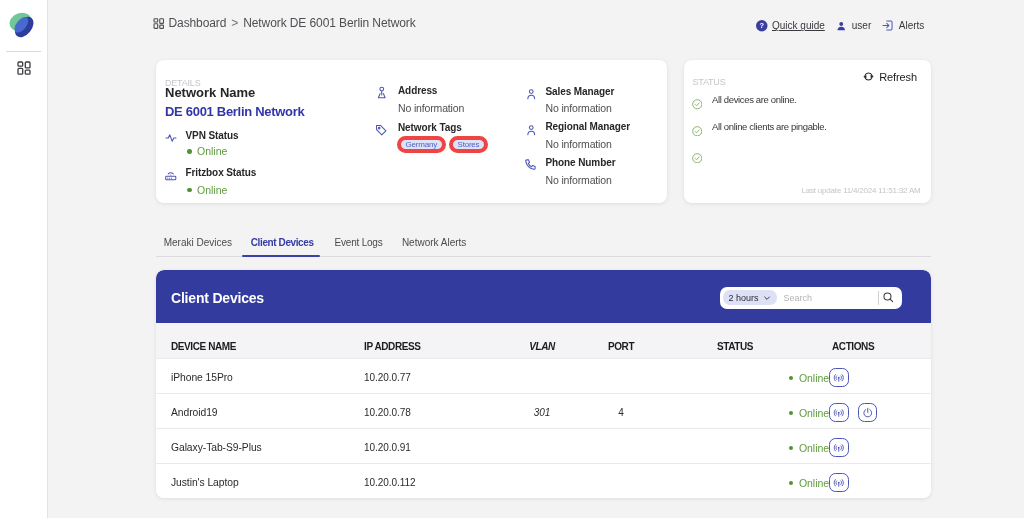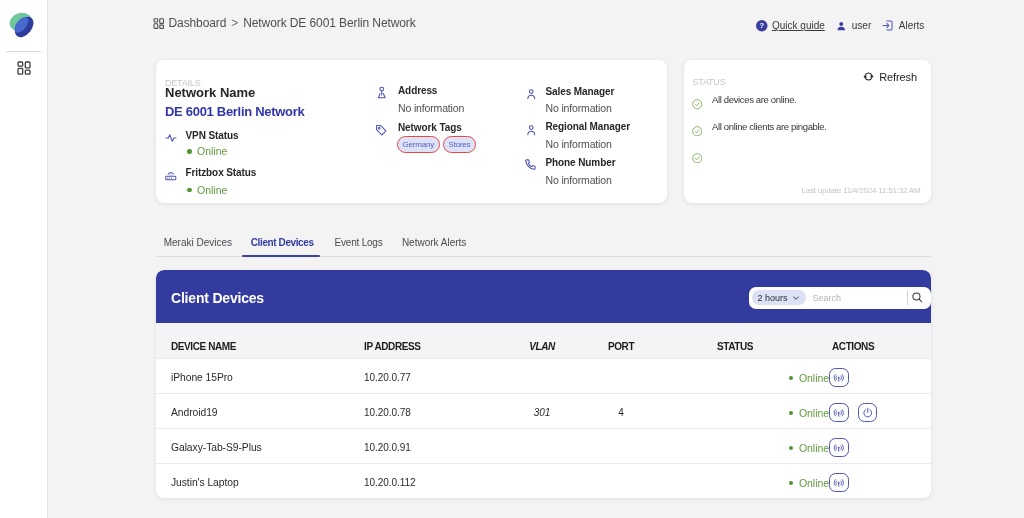--- a/index.html
+++ b/index.html
@@ -10,26 +10,26 @@
 #crumb { position:absolute; left:153px; top:16px; color:#4f4f53; font-size:12px; letter-spacing:-0.1px; display:flex; align-items:center; }
 #topright { position:absolute; left:756px; top:20px; display:flex; align-items:center; font-size:10px; color:#3a3a3e; }
 .card { position:absolute; background:#fff; border-radius:8px; box-shadow:0 1px 4px rgba(0,0,0,0.09); }
 #details { left:156px; top:60px; width:511px; height:143px; }
 #status { left:684px; top:60px; width:247px; height:143px; }
 .cardlabel { font-size:9px; color:#c6c6c9; letter-spacing:-0.2px; }
 .blabel { font-size:10px; font-weight:bold; color:#27272b; letter-spacing:-0.1px; }
 .info { font-size:10.5px; color:#4f4f53; letter-spacing:-0.15px; }
 .online { font-size:10.5px; color:#5f9c3f;text-align:right; }
 .dot { display:inline-block; width:4.5px; height:4.5px; border-radius:50%; background:#4f9431; margin-right:5.5px; vertical-align:1.5px; }
-.chip { height:17px; padding:0 4.5px; border:1px solid #ef4444; border-radius:8.5px; background:#dce2f8; font-size:8px; letter-spacing:-0.2px; color:#5560c0; display:inline-flex; align-items:center; }
+.chip { height:17px; padding:0 4.5px; border:4px solid #ef4444; border-radius:8.5px; background:#dce2f8; font-size:8px; letter-spacing:-0.2px; color:#5560c0; display:inline-flex; align-items:center; }
 .stext { font-size:9.5px; letter-spacing:-0.35px; color:#36363a; }
 #tcard { left:156px; top:270px; width:775px; height:228px; overflow:hidden; }
 #thead { height:53px; background:#333b9e; border-radius:8px 8px 0 0; position:relative; }
 #thead h2 { position:absolute; left:15px; top:20px; font-size:14px; color:#fff; font-weight:bold; letter-spacing:-0.2px; }
-#searchbox { position:absolute; right:0; top:16.5px; width:182px; height:22px; background:#fff; border-radius:7px; display:flex; align-items:center; }
+#searchbox { position:absolute; right:29px; top:16.5px; width:182px; height:22px; background:#fff; border-radius:7px; display:flex; align-items:center; }
 #hourschip { margin-left:2.5px; height:15.5px; background:#dce1f5; border-radius:7px; font-size:9px; color:#2b2b2e; display:flex; align-items:center; padding:0 6px; gap:4px; }
 #searchph { font-size:9px; color:#b4b4b8; margin-left:7px; flex:1; }
 #colhead { position:absolute; left:0; top:53px; width:775px; height:35px; background:#f4f4f6; padding-top:12px; display:flex; align-items:center; font-size:10px; font-weight:bold; color:#1c1c1f; letter-spacing:-0.4px; }
 .row { position:absolute; left:0; width:903px; height:35px; border-top:1px solid #eaeaec; padding-top:3px; display:flex; align-items:center; font-size:10px; letter-spacing:-0.05px; color:#2b2b2e; background:#fff; }
 .c1 { width:208px; padding-left:15px; }
 .c2 { width:120px; }
 .c3 { width:116px; text-align:center;font-style:italic; }
 .c4 { width:42px; text-align:center; }
 .c5 { width:187px; padding-left:75px; }
 .c6 { display:flex; align-items:center; }

